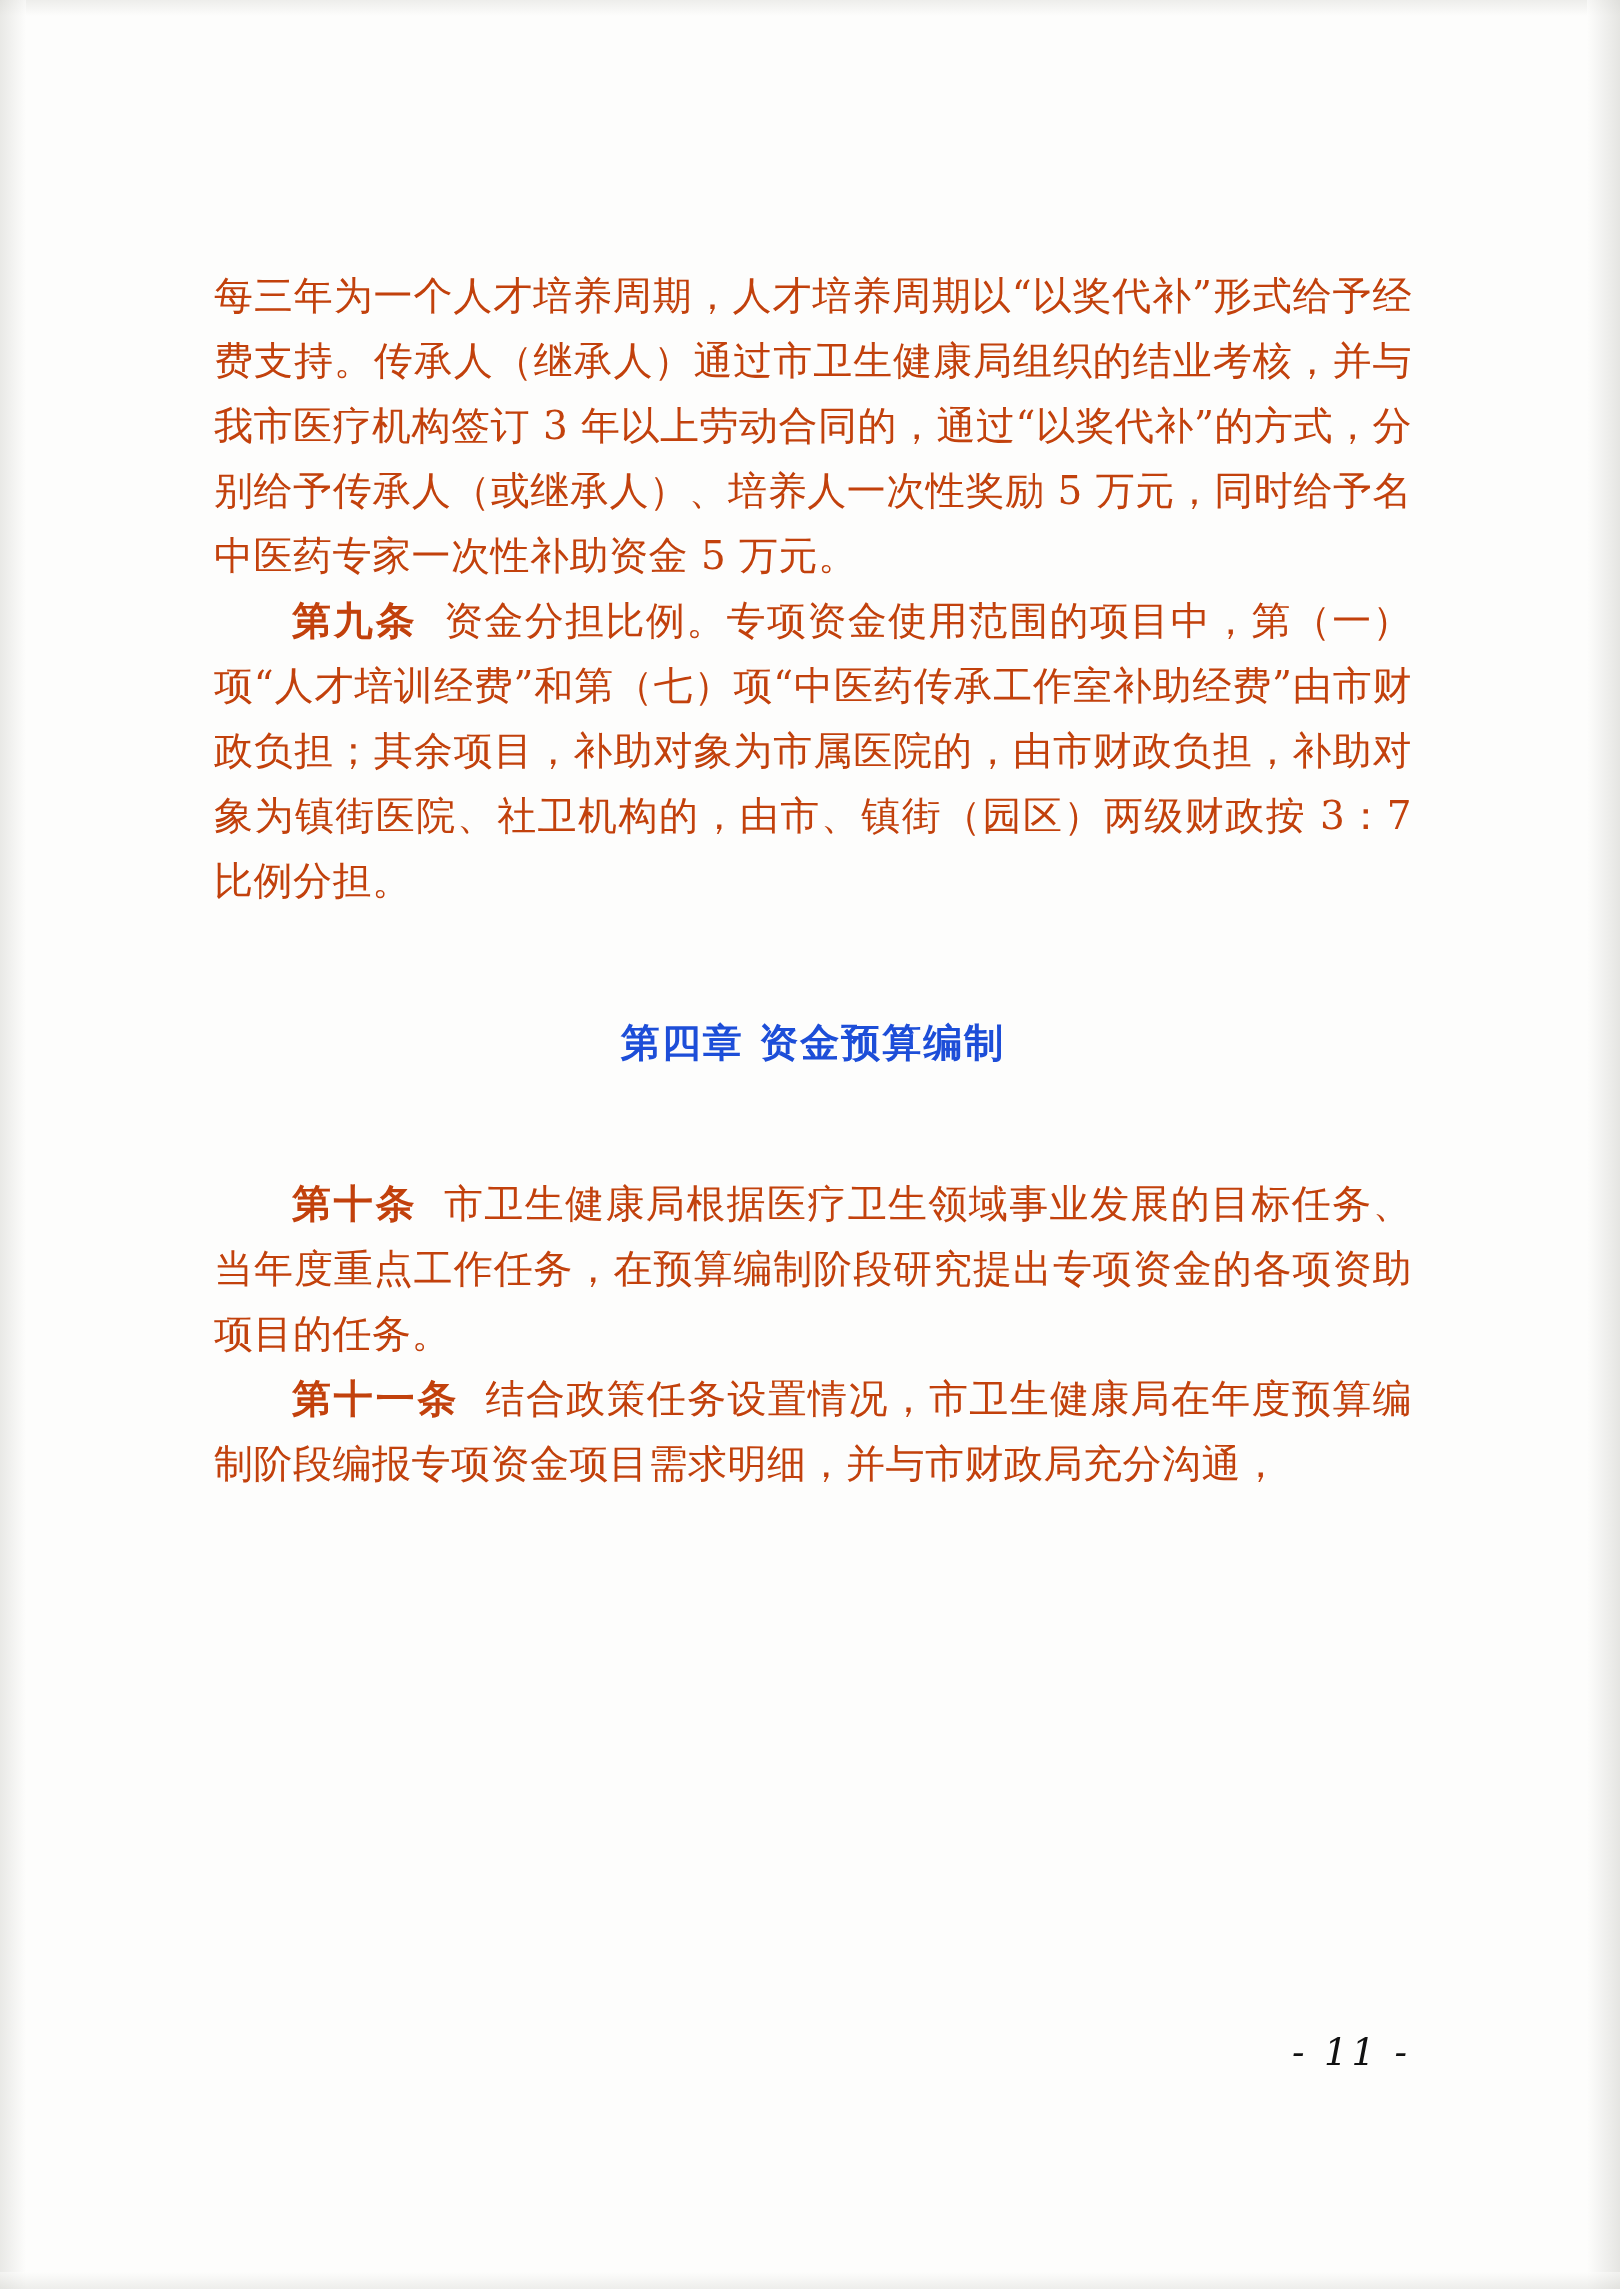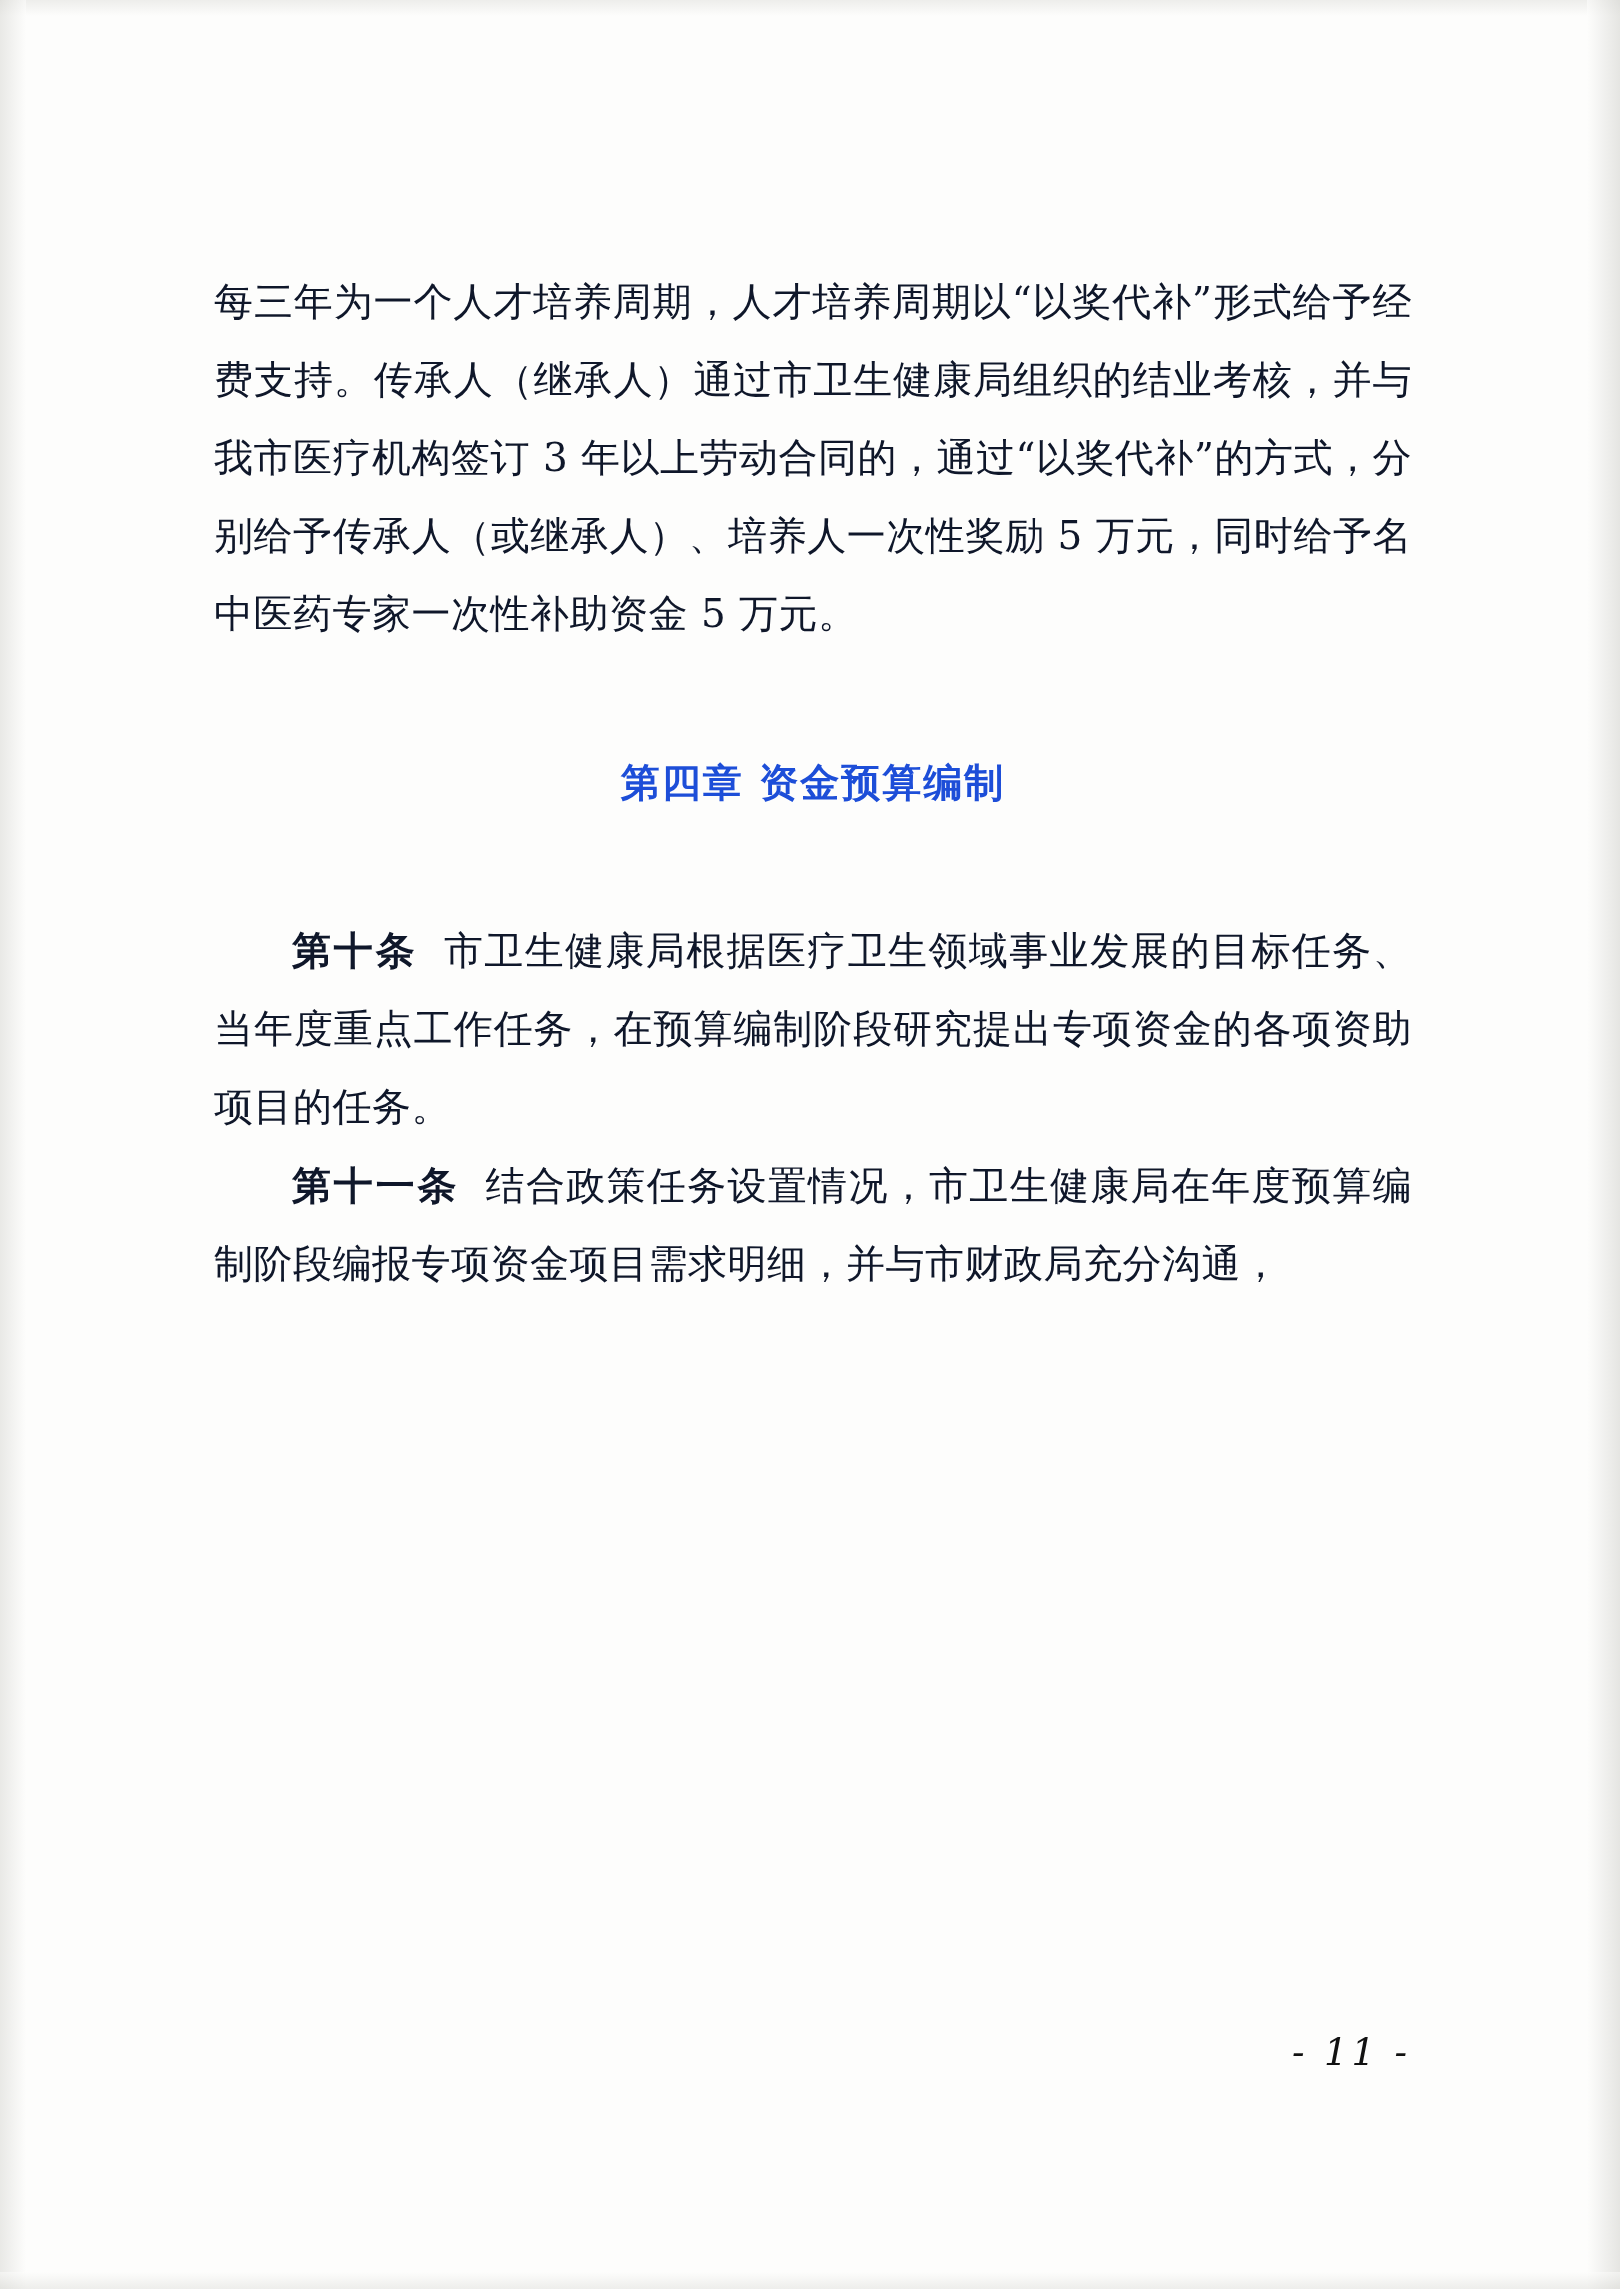--- a/index.html
+++ b/index.html
@@ -54,26 +54,26 @@
 
   .content {
     position: absolute;
     left: 214px;
     top: 263px;
     width: 1198px;
   }
 
   .para {
     font-size: 39px;
-    line-height: 78px;
+    line-height: 65px;
     text-align: justify;
     text-align-last: left;
     letter-spacing: 0.5px;
     margin: 0 0 0 0;
-    color: #0f172a;
+    color: #c2410c;
   }
   .para.indent {
     text-indent: 78px;
   }
   .para + .para {
     margin-top: 0px;
   }
 
   .lead {
     font-weight: bold;
@@ -116,20 +116,23 @@
   <div class="scan-edge-left"></div>
   <div class="scan-edge-right"></div>
   <div class="scan-edge-bottom"></div>
 
   <div class="content">
 
     <p class="para">
       <span>每三年为一个人才培养周期，人才培养周期以“以奖代补”形式给予经费支持。传承人（继承人）通过市卫生健康局组织的结业考核，并与我市医疗机构签订 3 年以上劳动合同的，通过“以奖代补”的方式，分别给予传承人（或继承人）、培养人一次性奖励 5 万元，同时给予名中医药专家一次性补助资金 5 万元。</span>
     </p>
 
+    <p class="para indent">
+      <span class="lead">第九条</span><span class="sp-after-lead"></span><span>资金分担比例。专项资金使用范围的项目中，第（一）项“人才培训经费”和第（七）项“中医药传承工作室补助经费”由市财政负担；其余项目，补助对象为市属医院的，由市财政负担，补助对象为镇街医院、社卫机构的，由市、镇街（园区）两级财政按 3：7 比例分担。</span>
+    </p>
 
     <div class="chapter-title">第四章 资金预算编制</div>
 
     <p class="para indent">
       <span class="lead">第十条</span><span class="sp-after-lead"></span><span>市卫生健康局根据医疗卫生领域事业发展的目标任务、当年度重点工作任务，在预算编制阶段研究提出专项资金的各项资助项目的任务。</span>
     </p>
 
 
     <p class="para indent">
       <span class="lead">第十一条</span><span class="sp-after-lead"></span><span>结合政策任务设置情况，市卫生健康局在年度预算编制阶段编报专项资金项目需求明细，并与市财政局充分沟通，</span>

